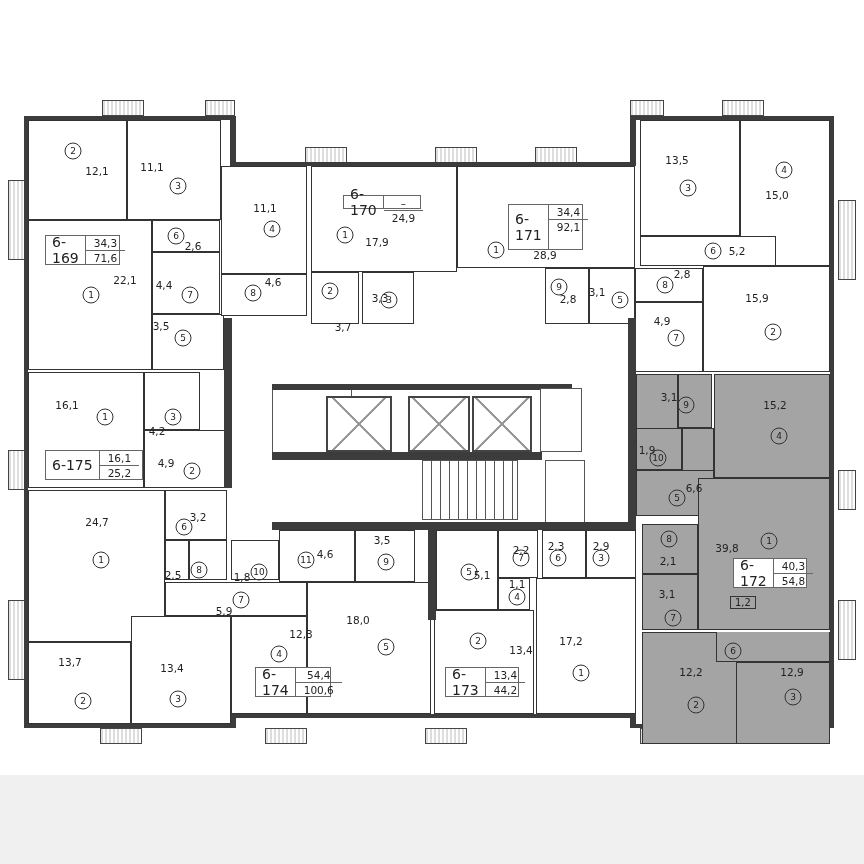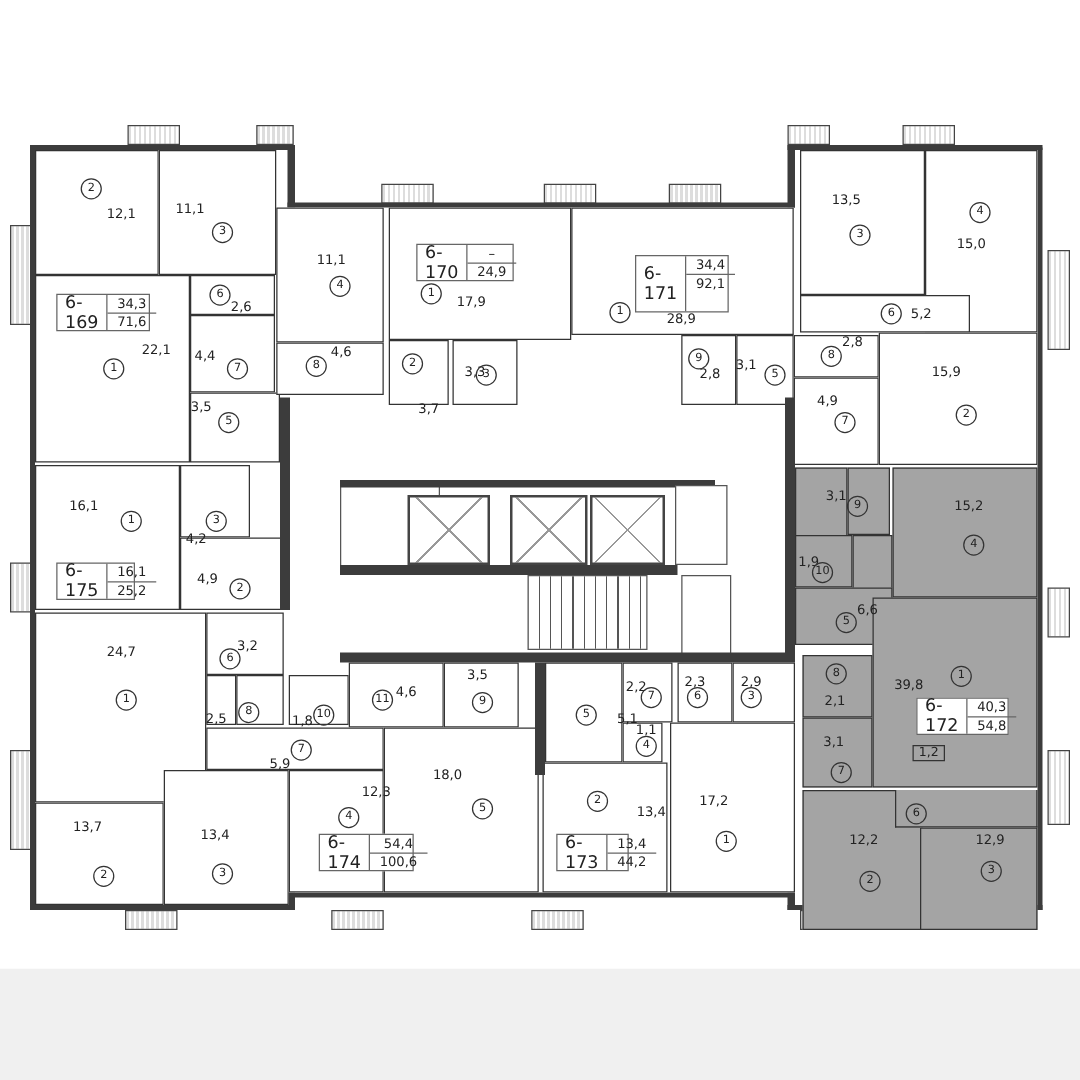--- a/index.html
+++ b/index.html
@@ -156,21 +156,21 @@
         <span>34,3</span>
         <span>71,6</span>
       </span>
   </div>
 
   <span class="area" style="left:265px;top:208px">11,1</span>
   <span class="num" style="left:272px;top:229px">4</span>
   <span class="area" style="left:273px;top:282px">4,6</span>
   <span class="num" style="left:253px;top:293px">8</span>
 
-  <div class="apt" style="left:333px;top:195px;width:78px;height:30px">
+  <div class="apt" style="left:343px;top:195px;width:78px;height:14px">
     <span class="id">6-170</span>
     <span class="vals">
         <span>–</span>
         <span>24,9</span>
       </span>
   </div>
   <span class="area" style="left:377px;top:242px">17,9</span>
   <span class="num" style="left:345px;top:235px">1</span>
   <span class="num" style="left:330px;top:291px">2</span>
   <span class="area" style="left:343px;top:327px">3,7</span>
@@ -198,21 +198,21 @@
   <span class="area" style="left:737px;top:251px">5,2</span>
   <span class="area" style="left:682px;top:274px">2,8</span>
   <span class="num" style="left:665px;top:285px">8</span>
   <span class="area" style="left:662px;top:321px">4,9</span>
   <span class="num" style="left:676px;top:338px">7</span>
   <span class="area" style="left:757px;top:298px">15,9</span>
   <span class="num" style="left:773px;top:332px">2</span>
 
   <span class="area" style="left:67px;top:405px">16,1</span>
   <span class="num" style="left:105px;top:417px">1</span>
-  <div class="apt" style="left:45px;top:450px;width:63px;height:30px">
+  <div class="apt" style="left:45px;top:450px;width:98px;height:30px">
     <span class="id">6-175</span>
     <span class="vals">
         <span>16,1</span>
         <span>25,2</span>
       </span>
   </div>
   <span class="num" style="left:173px;top:417px">3</span>
   <span class="area" style="left:157px;top:431px">4,2</span>
   <span class="area" style="left:166px;top:463px">4,9</span>
   <span class="num" style="left:192px;top:471px">2</span>
@@ -241,32 +241,32 @@
     <span class="id">6-174</span>
     <span class="vals">
         <span>54,4</span>
         <span>100,6</span>
       </span>
   </div>
   <span class="area" style="left:358px;top:620px">18,0</span>
   <span class="num" style="left:386px;top:647px">5</span>
 
   <span class="num" style="left:469px;top:572px">5</span>
-  <span class="area" style="left:502px;top:575px">5,1</span>
-  <span class="area" style="left:509px;top:550px">2,2</span>
+  <span class="area" style="left:482px;top:575px">5,1</span>
+  <span class="area" style="left:521px;top:550px">2,2</span>
   <span class="num" style="left:521px;top:558px">7</span>
   <span class="area" style="left:517px;top:584px">1,1</span>
   <span class="num" style="left:517px;top:597px">4</span>
   <span class="area" style="left:556px;top:546px">2,3</span>
   <span class="num" style="left:558px;top:558px">6</span>
   <span class="area" style="left:601px;top:546px">2,9</span>
   <span class="num" style="left:601px;top:558px">3</span>
   <span class="num" style="left:478px;top:641px">2</span>
   <span class="area" style="left:521px;top:650px">13,4</span>
-  <div class="apt" style="left:445px;top:667px;width:58px;height:30px">
+  <div class="apt" style="left:445px;top:667px;width:74px;height:30px">
     <span class="id">6-173</span>
     <span class="vals">
         <span>13,4</span>
         <span>44,2</span>
       </span>
   </div>
   <span class="area" style="left:571px;top:641px">17,2</span>
   <span class="num" style="left:581px;top:673px">1</span>
 
   <span class="area" style="left:669px;top:397px">3,1</span>

